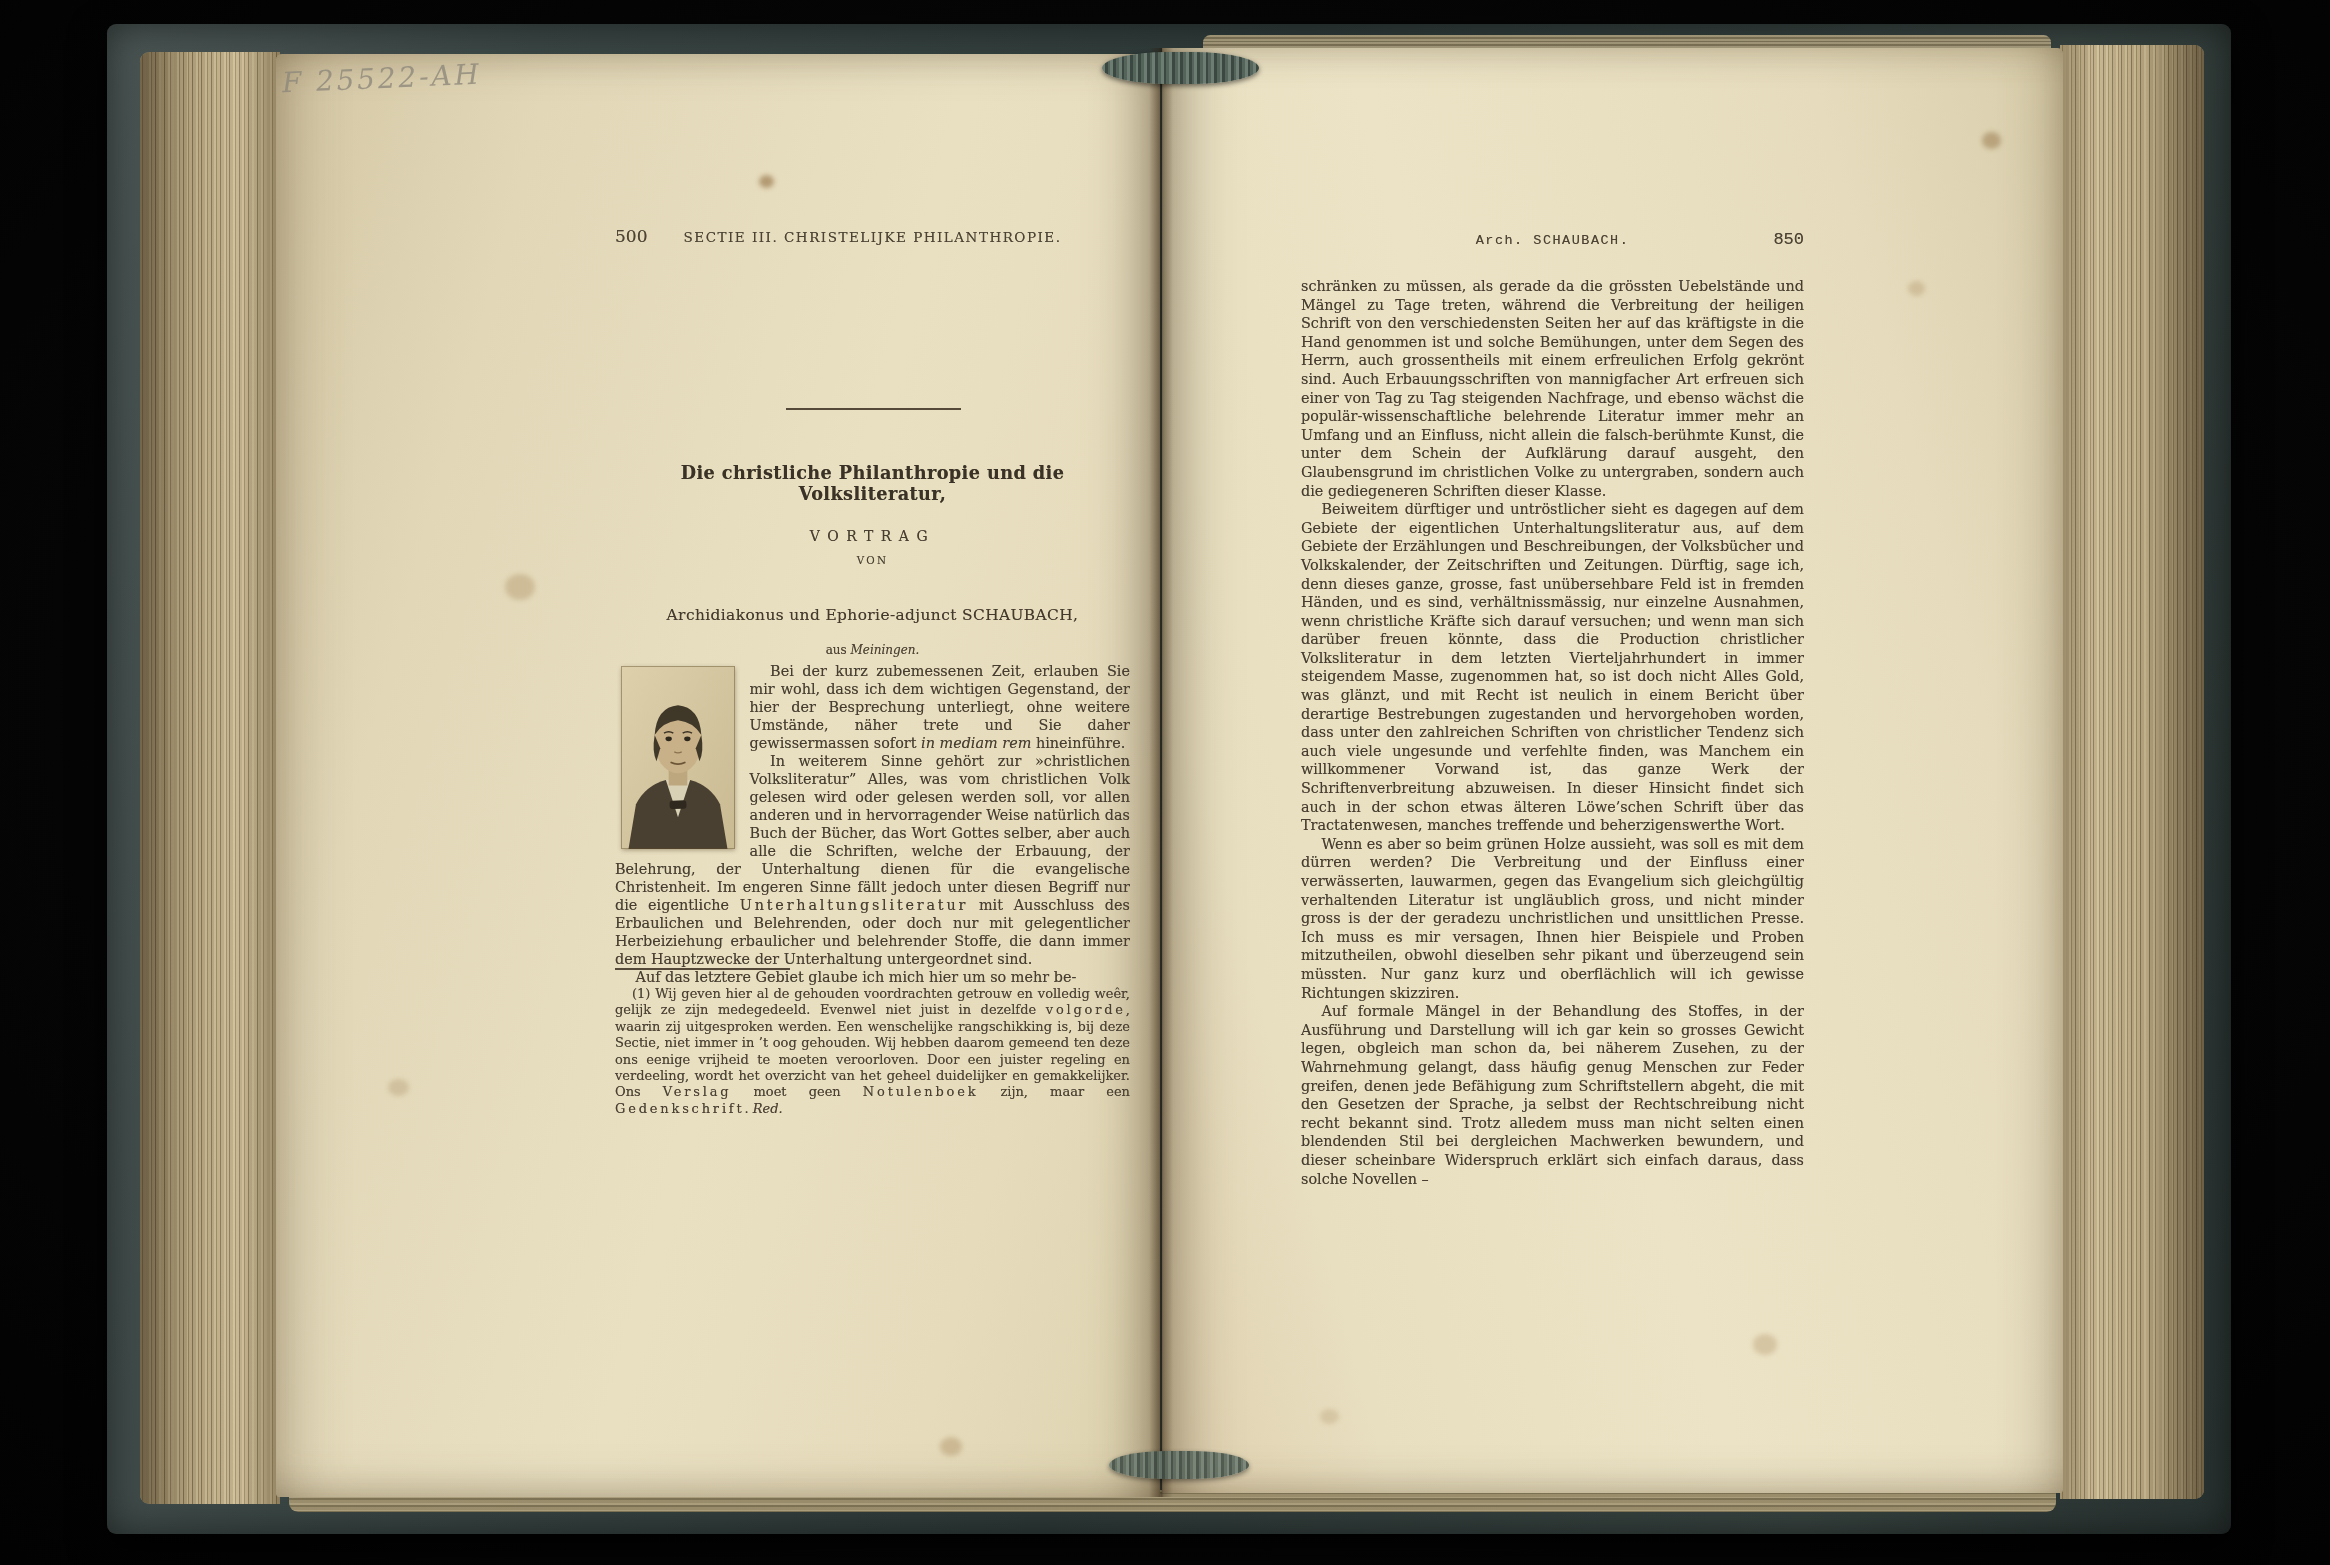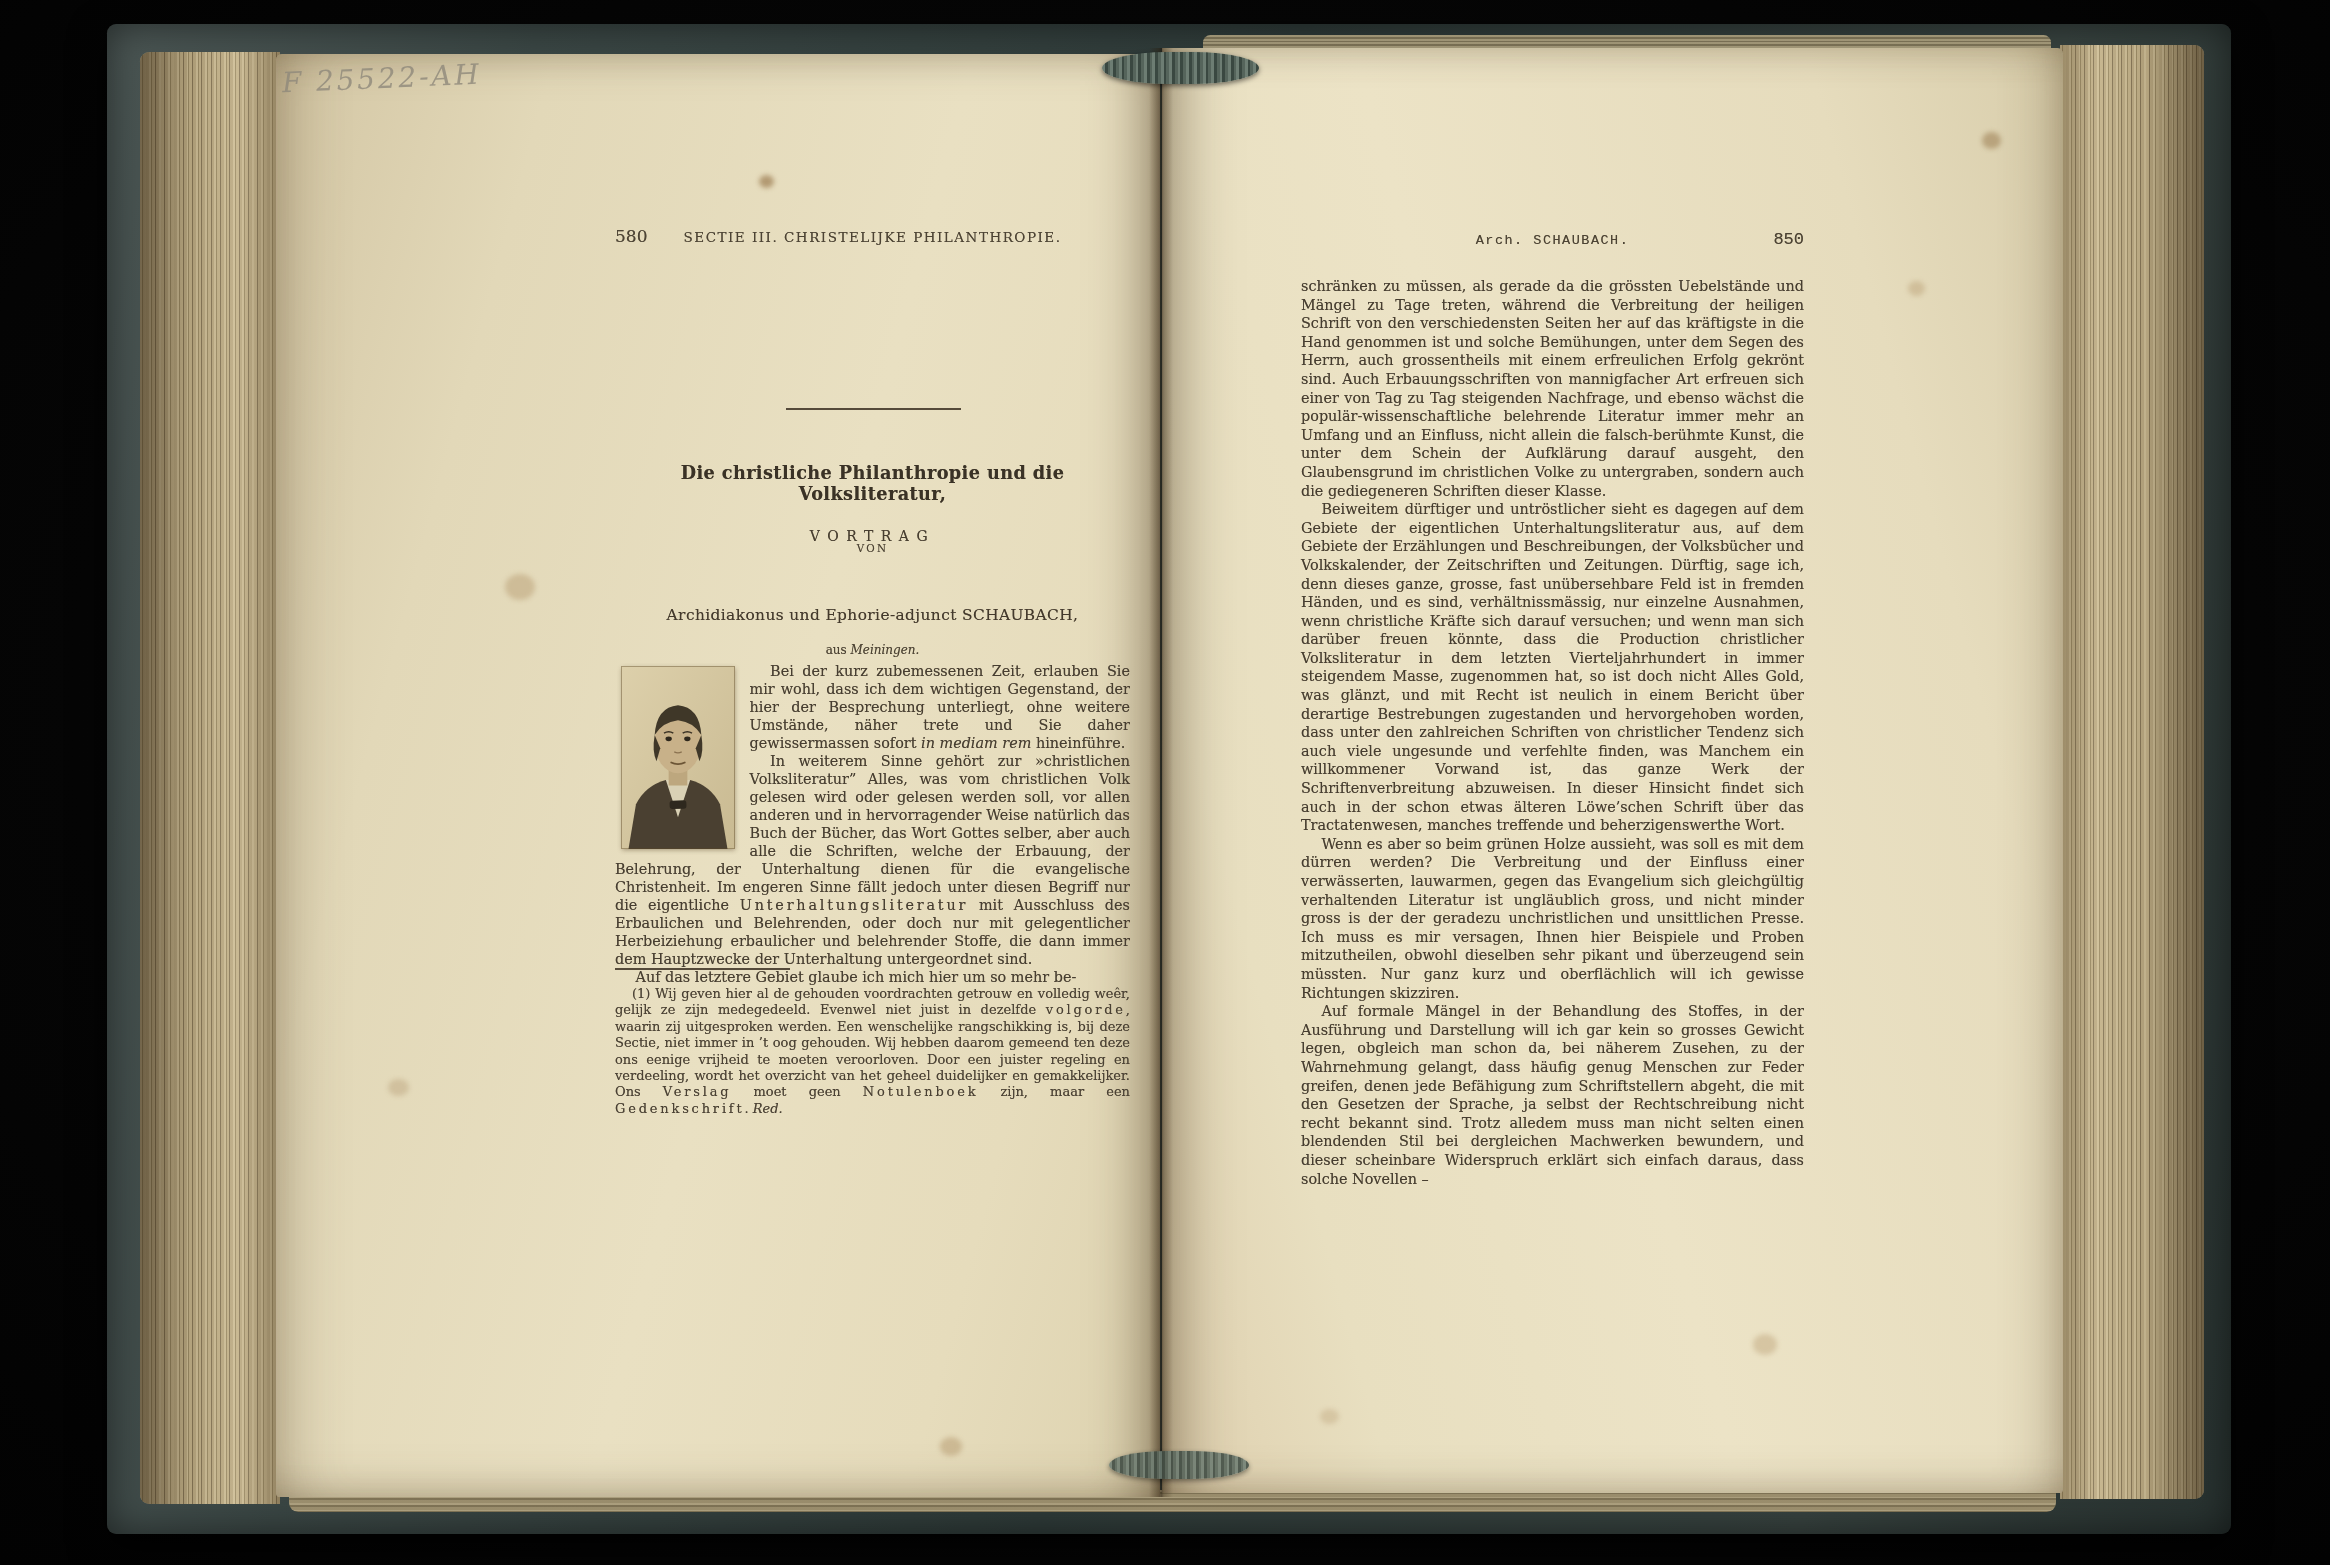--- a/index.html
+++ b/index.html
@@ -52,21 +52,21 @@
   .pr-header .pnum{right:0;}
   .intro{position:absolute;left:339px;top:214px;width:515px;margin:0;
     font-size:19px;line-height:27px;text-align:justify;word-spacing:4.7px;color:#453c2f;}
   .rule{position:absolute;height:1.9px;background:#554a3a;}
   .rule-mid{left:510px;top:354px;width:175px;}
   .rule-foot{left:339px;top:914px;width:175px;}
   .article-title{position:absolute;left:339px;top:408px;width:515px;text-align:center;
     font-size:17.7px;font-weight:bold;letter-spacing:0.4px;color:#3a3226;}
   .article-sub{position:absolute;left:339px;top:474px;width:515px;text-align:center;
     font-size:14px;letter-spacing:7.5px;color:#473e30;}
-  .article-von{position:absolute;left:339px;top:488px;width:515px;text-align:center;
+  .article-von{position:absolute;left:339px;top:500px;width:515px;text-align:center;
     font-size:10.3px;letter-spacing:2.3px;color:#4c4334;}
   .article-author{position:absolute;left:339px;top:552px;width:515px;text-align:center;
     font-size:15.4px;letter-spacing:0.4px;color:#43392c;}
   .article-origin{position:absolute;left:339px;top:589px;width:515px;text-align:center;
     font-size:12px;color:#4c4334;}
   .body-block{position:absolute;left:339px;top:608px;width:515px;
     font-size:14.4px;line-height:18px;text-align:justify;color:#473e31;}
   .portrait{float:left;width:114px;height:183px;margin:3.7px 15px 5.6px 5.6px;
     box-shadow:0.9px 1.9px 4.7px rgba(80,60,30,.45);background:#d8cba6;}
   .portrait svg{display:block;width:100%;height:100%;}
@@ -93,21 +93,21 @@
 
   <div class="page page-left">
     <div class="stain" style="left:483px;top:121px;width:15px;height:13px;background:rgba(128,88,40,.5);"></div>
     <div class="stain" style="left:229px;top:520px;width:30px;height:26px;background:rgba(150,110,60,.28);"></div>
     <div class="stain" style="left:112px;top:1025px;width:20.5px;height:17px;background:rgba(140,100,55,.22);"></div>
     <div class="stain" style="left:664px;top:1383px;width:22.4px;height:18.6px;background:rgba(150,110,60,.3);"></div>
 
     <div class="inscription">F 25522-AH</div>
 
     <div class="run-head pl-header txt">
-      <span class="pnum">580</span>
+      <span class="pnum">500</span>
       <span>SECTIE III. CHRISTELIJKE PHILANTHROPIE.</span>
     </div>
 
 
     <div class="rule rule-mid"></div>
 
     <div class="article-title txt">Die christliche Philanthropie und die Volksliteratur,</div>
     <div class="article-sub txt">VORTRAG</div>
     <div class="article-von txt">VON</div>
     <div class="article-author txt">Archidiakonus und Ephorie-adjunct SCHAUBACH,</div>

